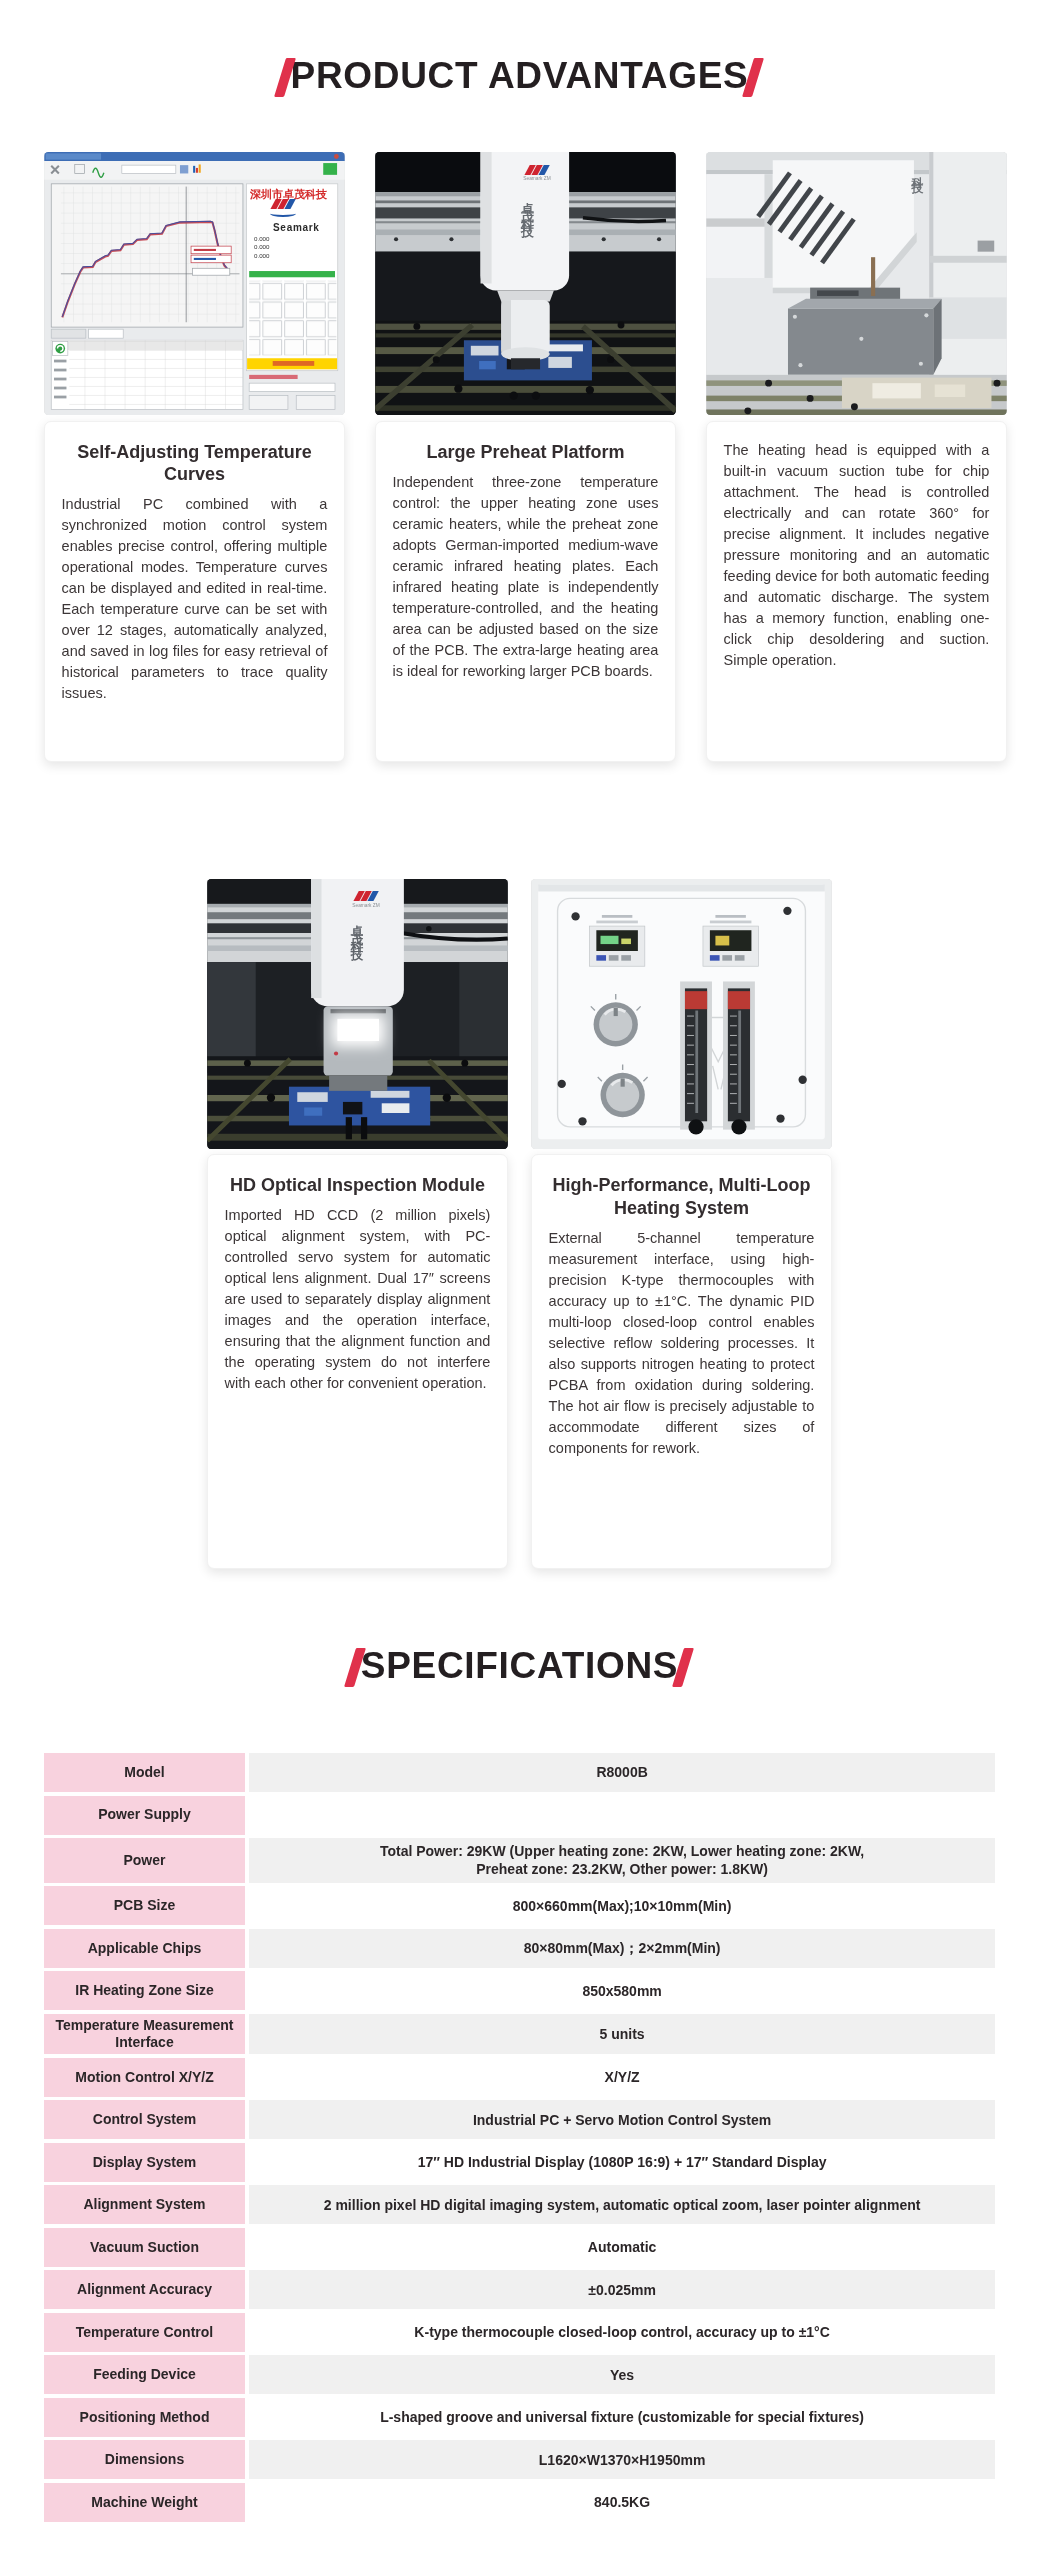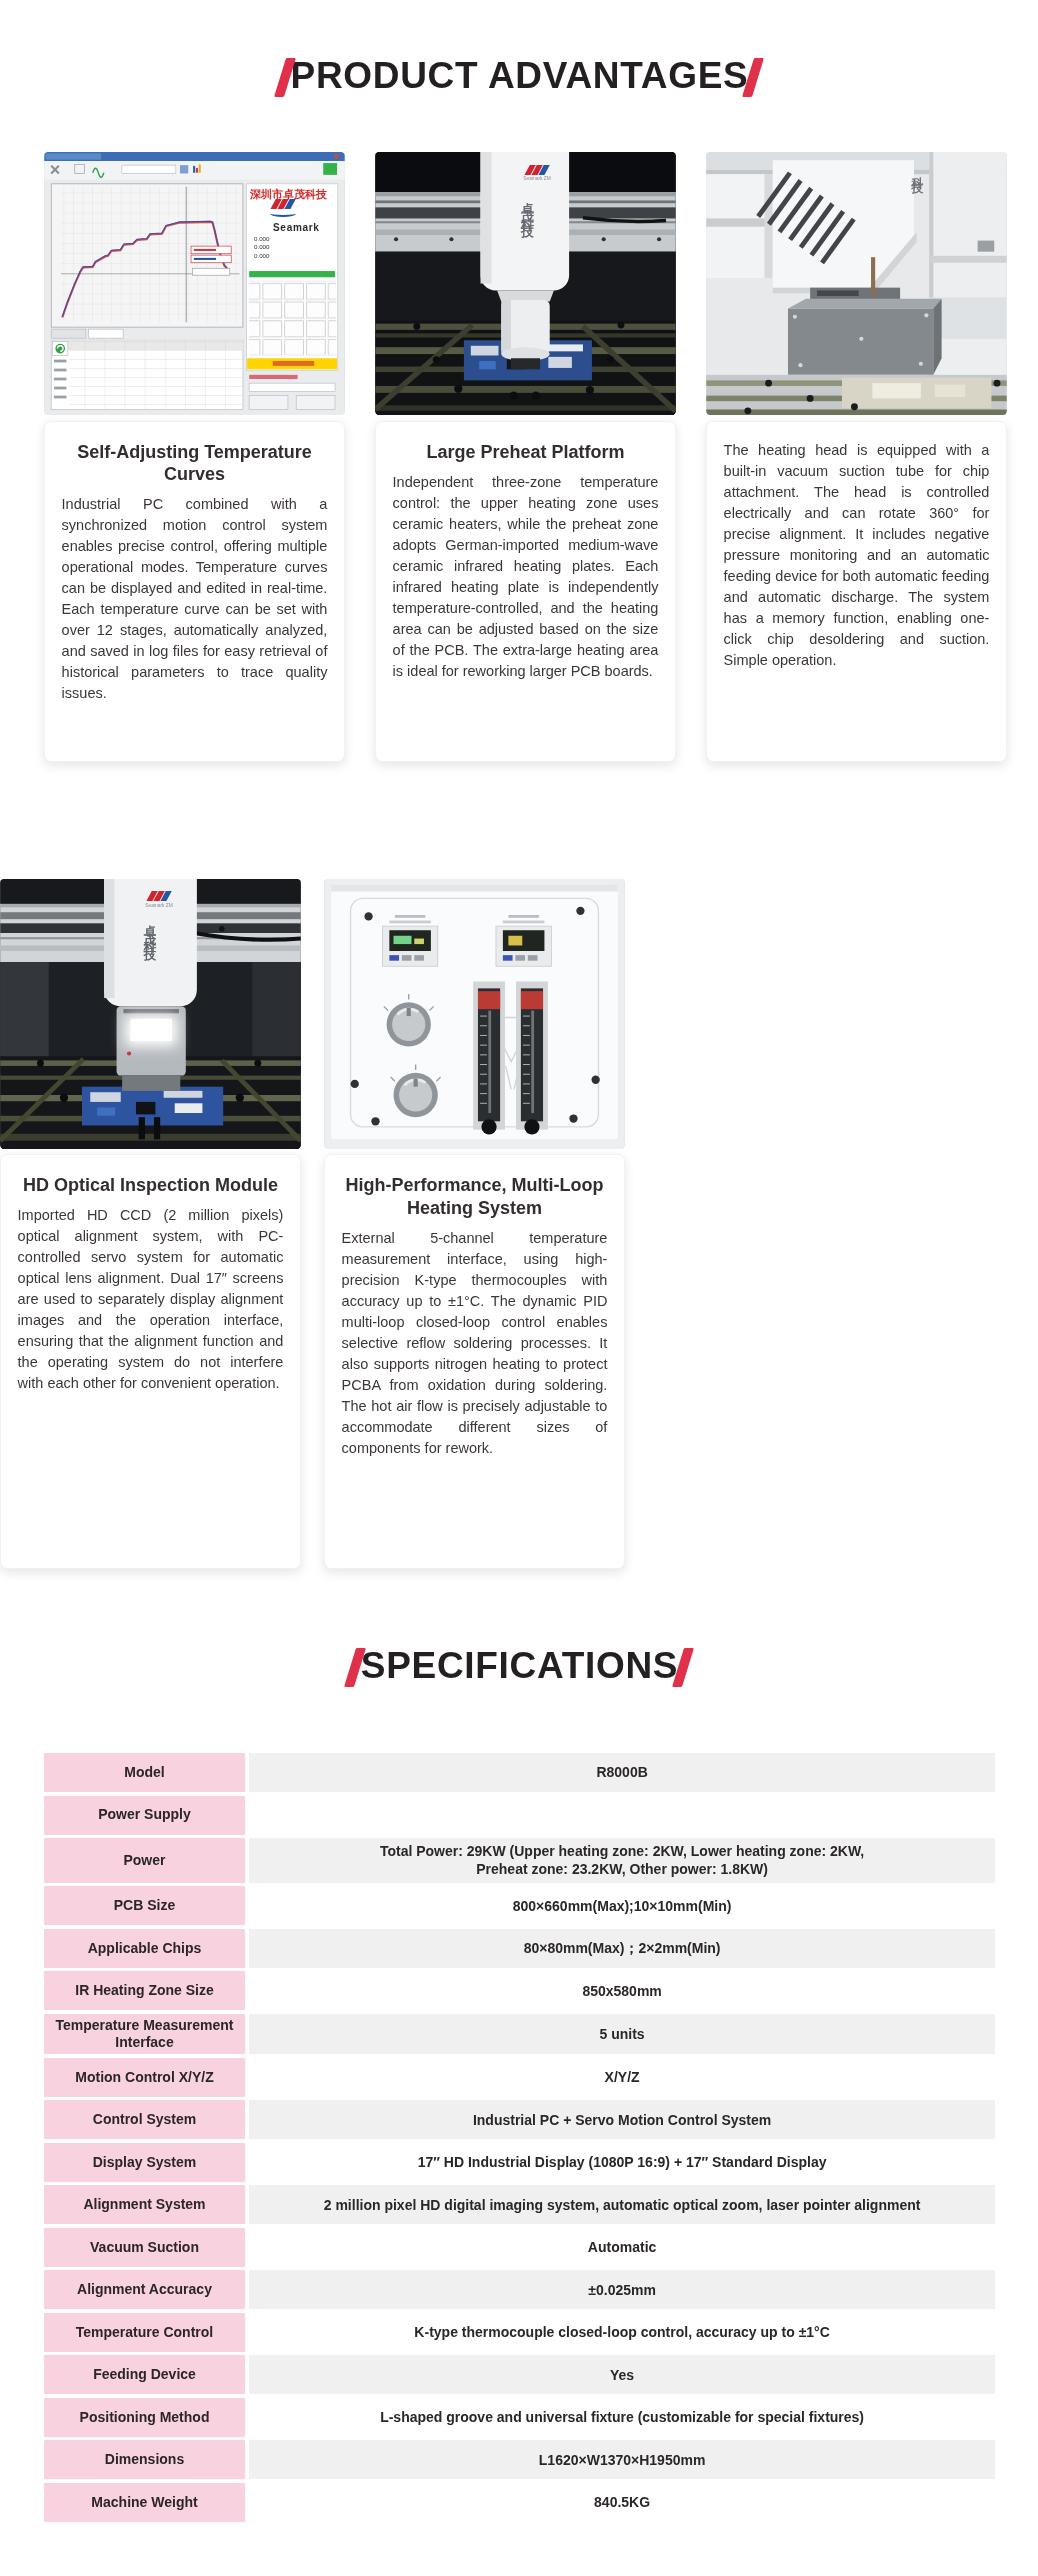--- a/index.html
+++ b/index.html
@@ -3,21 +3,21 @@
 <meta charset="utf-8">
 <style>
   html,body{margin:0;padding:0;background:#ffffff;}
   body{width:1039px;min-height:2576px;font-family:"Liberation Sans",sans-serif;color:#3c3637;}
   .sec-title{display:flex;justify-content:center;align-items:flex-end;padding-top:50px;height:47px;}
   .sec-title.spec{padding-top:71px;}
   .slash{width:10.4px;height:39px;background:#e0314b;transform:skewX(-17deg);border-radius:1.4px;}
   .sec-title h1{margin:0;font-size:37px;font-weight:bold;letter-spacing:0.7px;color:#241f21;white-space:nowrap;}
   .row{display:flex;gap:30px;padding:0 44px;}
   .row1{margin-top:55px;}
-  .row2{margin-top:117px;padding:0;gap:23px;}
+  .row2{margin-top:117px;justify-content:center;padding:0;gap:23px;}
   .col{width:301px;flex:0 0 301px;}
   .photo{position:relative;height:263px;border-radius:4.2px;overflow:hidden;background:#dddddd;}
   .row2 .photo{height:270px;}
   .photo svg{display:block;width:100%;height:100%;}
   .card{margin-top:5.5px;background:#ffffff;border:0.7px solid #f1f1f1;border-radius:7px;
         box-shadow:0 3.5px 11px rgba(0,0,0,0.10);padding:18px 16.6px 12.5px;height:341px;box-sizing:border-box;}
   .row2 .card{height:415px;}
   .card h3{margin:1.4px 0 8.3px;text-align:center;font-size:18px;line-height:1.25;color:#332d2f;}
   .card p{margin:0;font-size:14.5px;line-height:21px;text-align:justify;}
   

